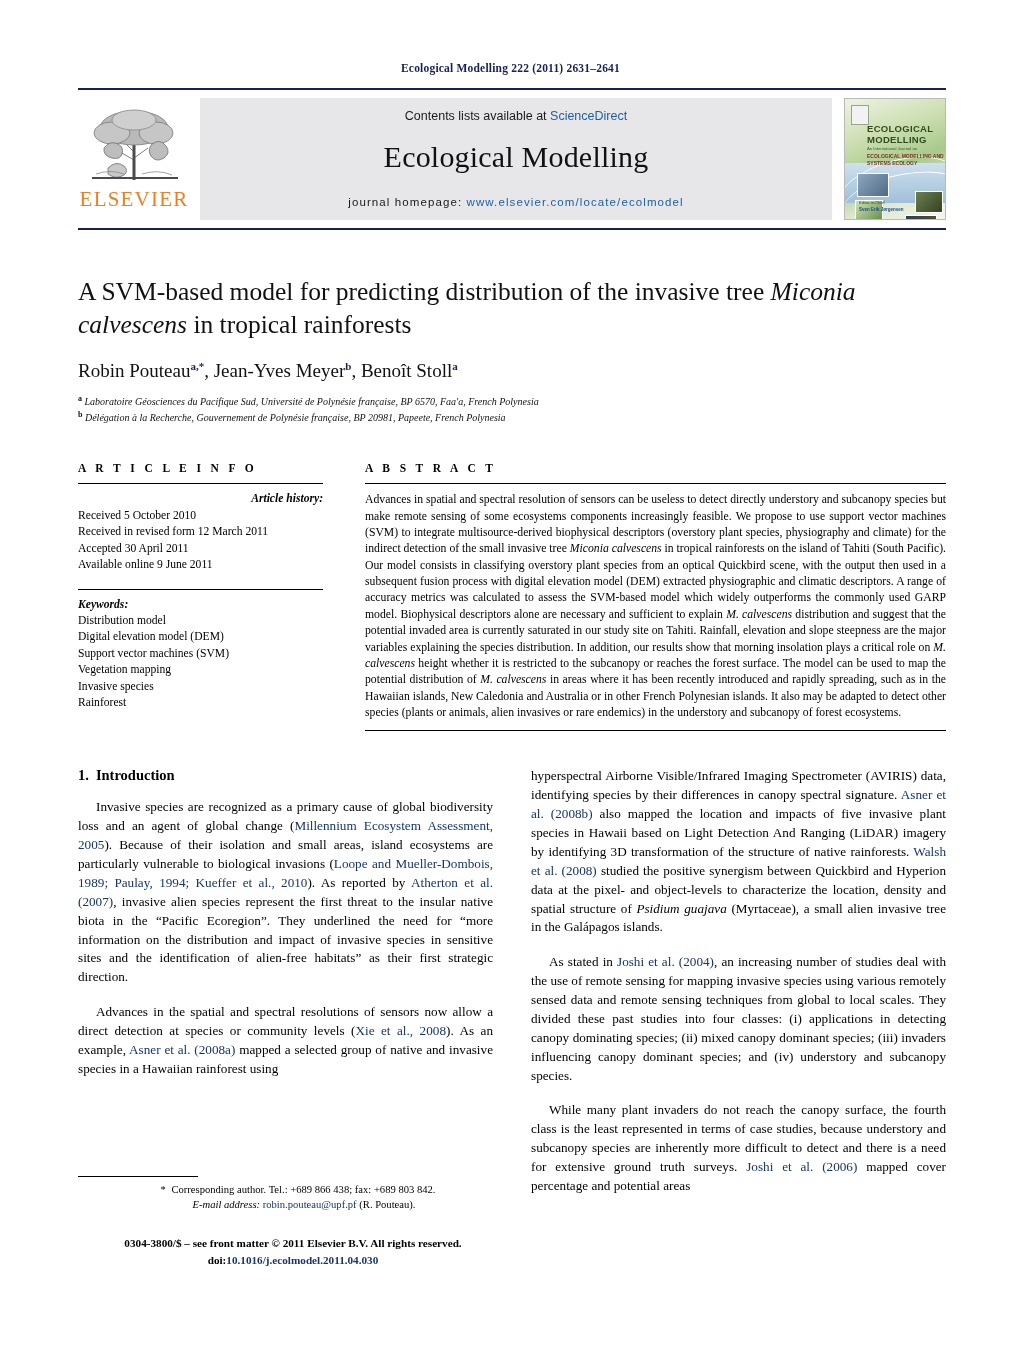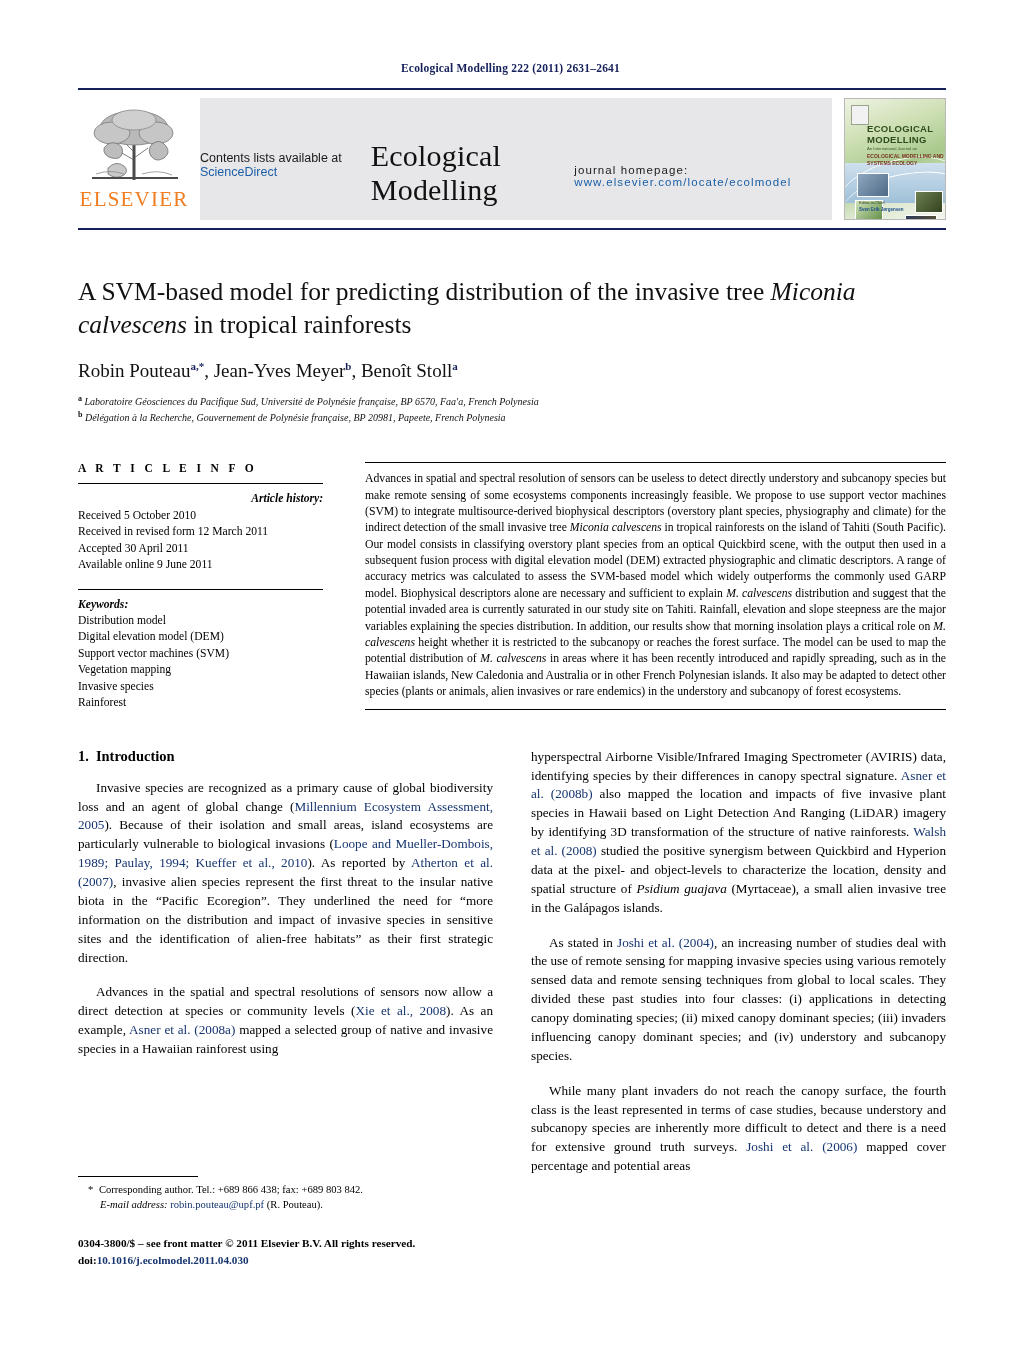--- a/index.html
+++ b/index.html
@@ -59,20 +59,21 @@
     font-size: 21px;
     color: #f07d20;
     letter-spacing: 1.2px;
     margin-top: 1px;
   }
   .journal-band {
     flex: 1 1 auto;
     background: #e7e7e9;
     margin: 0 12px 0 10px;
     display: flex;
+    flex-direction: column;
     align-items: center;
     justify-content: flex-start;
     padding-top: 11px;
     box-sizing: border-box;
   }
   .contents-line {
     font-family: "Liberation Sans", sans-serif;
     font-size: 12.5px;
     color: #1a1a1a;
   }
@@ -219,20 +220,21 @@
   p.para + p.para { margin-top: 16px; }
   .ref { color: #16356f; }
   .it { font-style: italic; }
 
   
   .footnote-wrap {
     position: absolute;
     left: 78px;
     top: 1176px;
     width: 430px;
+    text-align: center;
   }
   .fn-rule { border-top: 1px solid #000; width: 120px; }
   .fn {
     font-size: 10.6px;
     line-height: 1.45;
     margin-top: 5px;
     padding-left: 10px;
   }
   .fn .star { margin-right: 3px; }
   .fn .em { font-style: italic; }
@@ -331,20 +333,21 @@
         <div>Distribution model</div>
         <div>Digital elevation model (DEM)</div>
         <div>Support vector machines (SVM)</div>
         <div>Vegetation mapping</div>
         <div>Invasive species</div>
         <div>Rainforest</div>
       </div>
     </div>
 
     <div class="col-abs">
+      <div class="sec-head">A B S T R A C T</div>
       <div class="abstract-rule"></div>
       <div class="abstract-body"><span>Advances in spatial and spectral resolution of sensors can be useless to detect directly understory and subcanopy species but make remote sensing of some ecosystems components increasingly feasible. We propose to use support vector machines (SVM) to integrate multisource-derived biophysical descriptors (overstory plant species, physiography and climate) for the indirect detection of the small invasive tree </span><span class="it">Miconia calvescens</span><span> in tropical rainforests on the island of Tahiti (South Pacific). Our model consists in classifying overstory plant species from an optical Quickbird scene, with the output then used in a subsequent fusion process with digital elevation model (DEM) extracted physiographic and climatic descriptors. A range of accuracy metrics was calculated to assess the SVM-based model which widely outperforms the commonly used GARP model. Biophysical descriptors alone are necessary and sufficient to explain </span><span class="it">M. calvescens</span><span> distribution and suggest that the potential invaded area is currently saturated in our study site on Tahiti. Rainfall, elevation and slope steepness are the major variables explaining the species distribution. In addition, our results show that morning insolation plays a critical role on </span><span class="it">M. calvescens</span><span> height whether it is restricted to the subcanopy or reaches the forest surface. The model can be used to map the potential distribution of </span><span class="it">M. calvescens</span><span> in areas where it has been recently introduced and rapidly spreading, such as in the Hawaiian islands, New Caledonia and Australia or in other French Polynesian islands. It also may be adapted to detect other species (plants or animals, alien invasives or rare endemics) in the understory and subcanopy of forest ecosystems.</span></div>
       <div class="abs-bottom-rule"></div>
     </div>
   </div>
 
   <div class="body-cols">
 
     <div class="bcol">
       <h2 class="section"><span class="num">1.</span><span>Introduction</span></h2>

